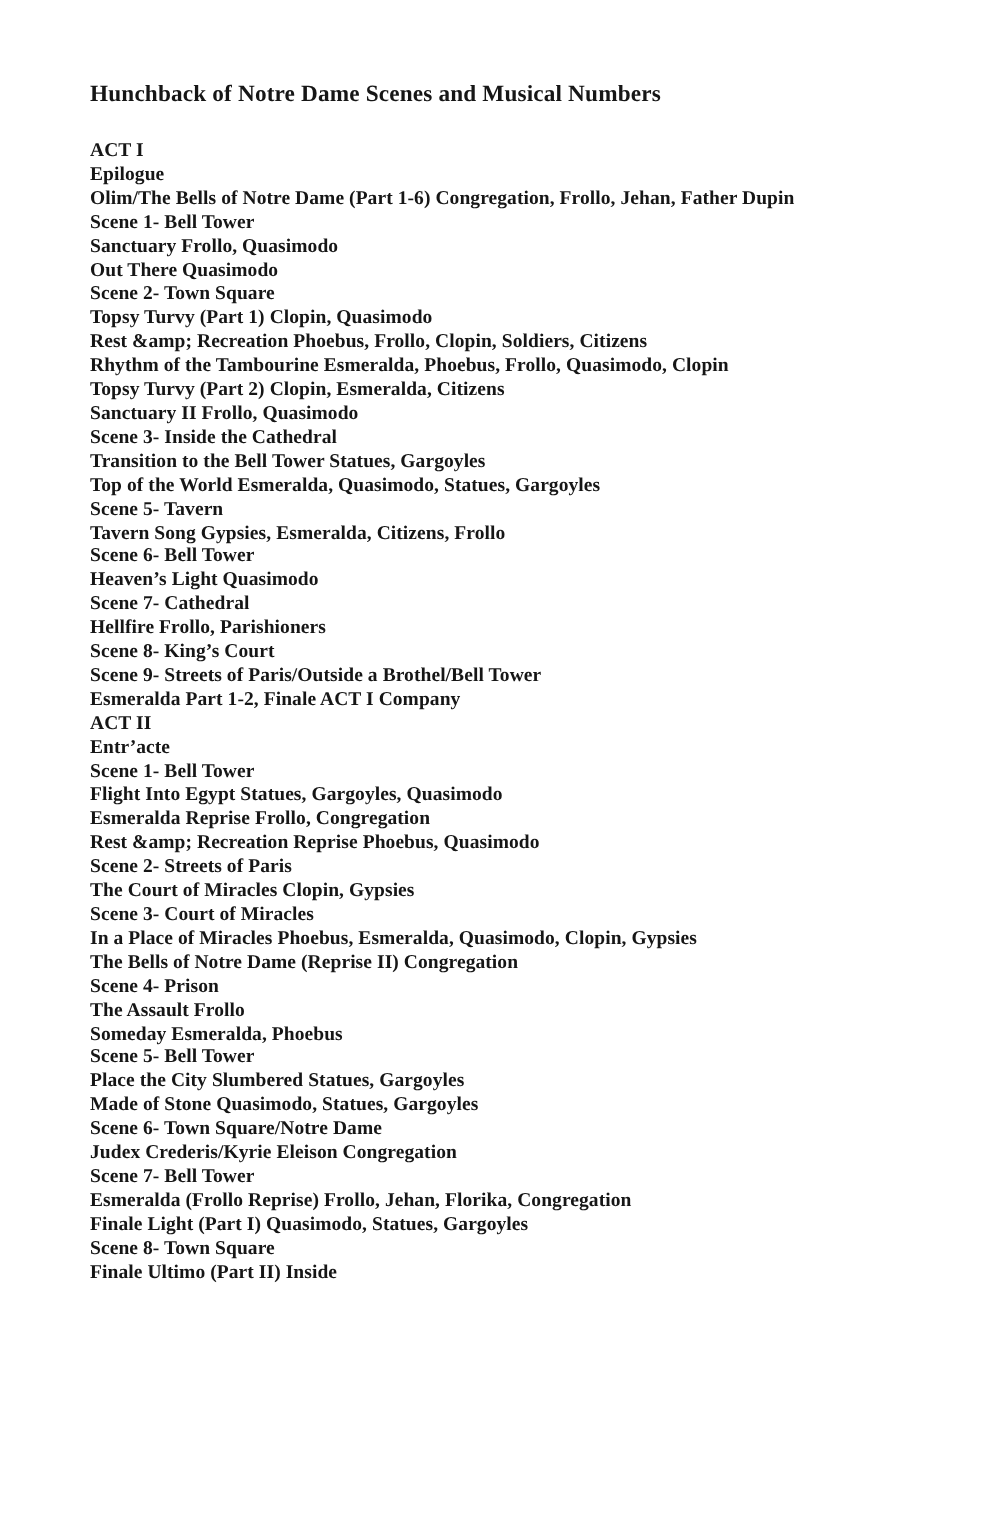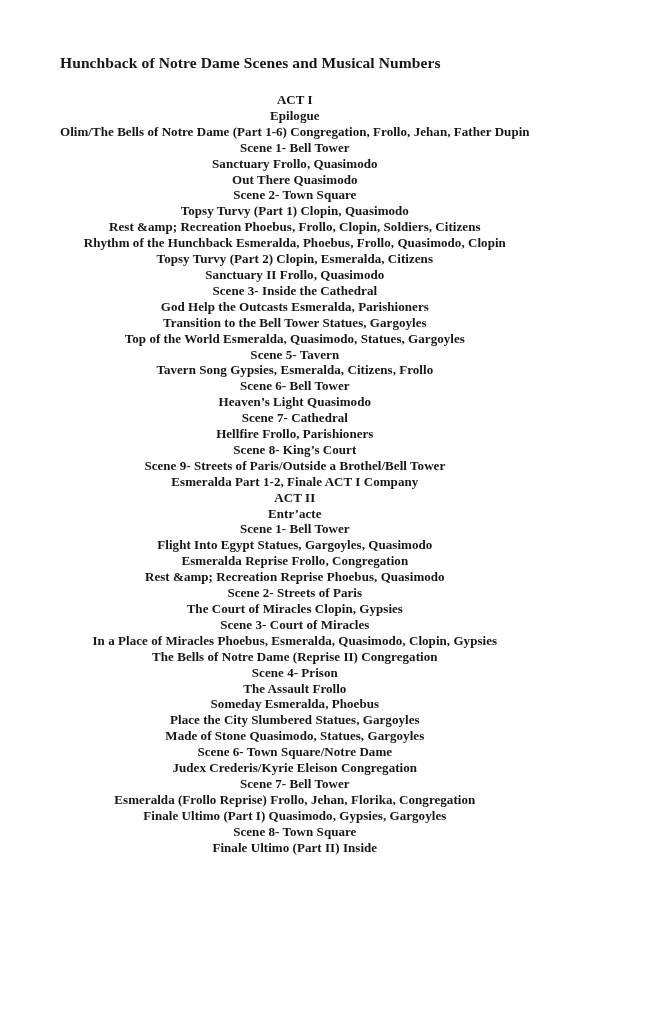--- a/index.html
+++ b/index.html
@@ -25,43 +25,41 @@
   .lines {
     position: absolute;
     left: 60px;
     top: 92px;
     font-size: 13px;
   }
   .line {
     line-height: 15.9px;
     white-space: nowrap;
     letter-spacing: 0.05px;
-    text-align: center;
   }
 </style>
 </head>
 <body>
 
 <div class="page">
   <h1 class="title">Hunchback of Notre Dame Scenes and Musical Numbers</h1>
   <div class="lines">
       <div class="line">ACT I</div>
       <div class="line">Epilogue</div>
       <div class="line">Olim/The Bells of Notre Dame (Part 1-6) Congregation, Frollo, Jehan, Father Dupin</div>
       <div class="line">Scene 1- Bell Tower</div>
       <div class="line">Sanctuary Frollo, Quasimodo</div>
       <div class="line">Out There Quasimodo</div>
       <div class="line">Scene 2- Town Square</div>
       <div class="line">Topsy Turvy (Part 1) Clopin, Quasimodo</div>
       <div class="line">Rest &amp;amp; Recreation Phoebus, Frollo, Clopin, Soldiers, Citizens</div>
-      <div class="line">Rhythm of the Hunchback Esmeralda, Phoebus, Frollo, Quasimodo, Clopin</div>
+      <div class="line">Rhythm of the Tambourine Esmeralda, Phoebus, Frollo, Quasimodo, Clopin</div>
       <div class="line">Topsy Turvy (Part 2) Clopin, Esmeralda, Citizens</div>
       <div class="line">Sanctuary II Frollo, Quasimodo</div>
       <div class="line">Scene 3- Inside the Cathedral</div>
-      <div class="line">God Help the Outcasts Esmeralda, Parishioners</div>
       <div class="line">Transition to the Bell Tower Statues, Gargoyles</div>
       <div class="line">Top of the World Esmeralda, Quasimodo, Statues, Gargoyles</div>
       <div class="line">Scene 5- Tavern</div>
       <div class="line">Tavern Song Gypsies, Esmeralda, Citizens, Frollo</div>
       <div class="line">Scene 6- Bell Tower</div>
       <div class="line">Heaven’s Light Quasimodo</div>
       <div class="line">Scene 7- Cathedral</div>
       <div class="line">Hellfire Frollo, Parishioners</div>
       <div class="line">Scene 8- King’s Court</div>
       <div class="line">Scene 9- Streets of Paris/Outside a Brothel/Bell Tower</div>
@@ -73,23 +71,24 @@
       <div class="line">Esmeralda Reprise Frollo, Congregation</div>
       <div class="line">Rest &amp;amp; Recreation Reprise Phoebus, Quasimodo</div>
       <div class="line">Scene 2- Streets of Paris</div>
       <div class="line">The Court of Miracles Clopin, Gypsies</div>
       <div class="line">Scene 3- Court of Miracles</div>
       <div class="line">In a Place of Miracles Phoebus, Esmeralda, Quasimodo, Clopin, Gypsies</div>
       <div class="line">The Bells of Notre Dame (Reprise II) Congregation</div>
       <div class="line">Scene 4- Prison</div>
       <div class="line">The Assault Frollo</div>
       <div class="line">Someday Esmeralda, Phoebus</div>
+      <div class="line">Scene 5- Bell Tower</div>
       <div class="line">Place the City Slumbered Statues, Gargoyles</div>
       <div class="line">Made of Stone Quasimodo, Statues, Gargoyles</div>
       <div class="line">Scene 6- Town Square/Notre Dame</div>
       <div class="line">Judex Crederis/Kyrie Eleison Congregation</div>
       <div class="line">Scene 7- Bell Tower</div>
       <div class="line">Esmeralda (Frollo Reprise) Frollo, Jehan, Florika, Congregation</div>
-      <div class="line">Finale Ultimo (Part I) Quasimodo, Gypsies, Gargoyles</div>
+      <div class="line">Finale Light (Part I) Quasimodo, Statues, Gargoyles</div>
       <div class="line">Scene 8- Town Square</div>
       <div class="line">Finale Ultimo (Part II) Inside</div>
     </div>
 </div>
 
 </body></html>

